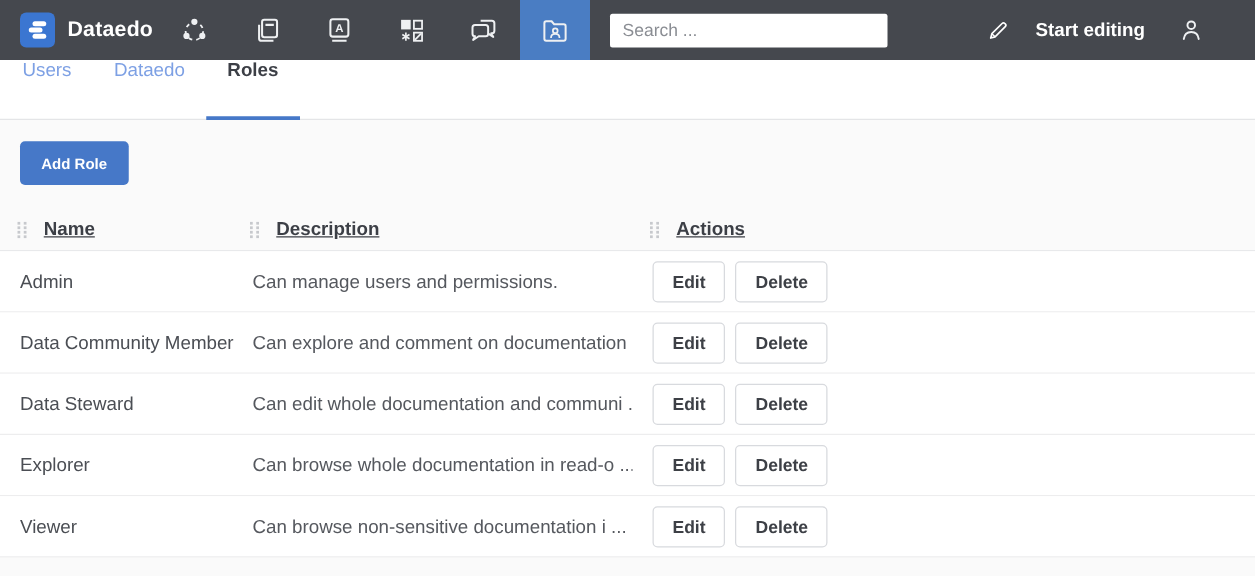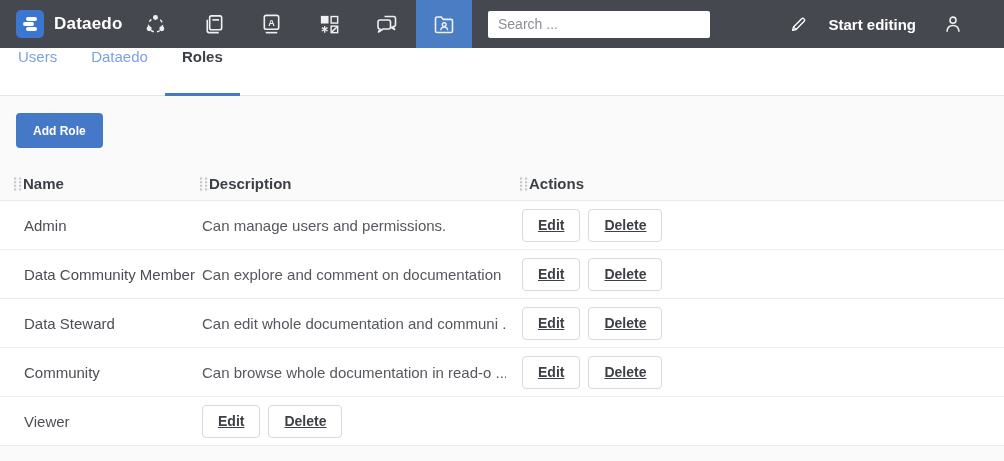--- a/index.html
+++ b/index.html
@@ -67,40 +67,39 @@
     border:none; border-radius:4px; cursor:pointer;
     font-family:"Liberation Sans", sans-serif;
   }
 
   .roles-table { margin-top:19px; }
   .thead {
     display:grid; grid-template-columns:186px 320px 1fr;
     height:33px; align-items:center;
   }
   .th {
-    display:flex; align-items:center; gap:0; padding-left:13px;
-    font-weight:bold; font-size:15px; color:#3c3f46; cursor:pointer;
+    display:flex; align-items:center; gap:12px; padding-left:13px;
+    font-weight:bold; font-size:15px; color:#3c3f46; cursor:pointer;text-decoration:underline;
   }
   .drag-handle { display:flex; flex:0 0 auto; }
 
   .tbody { border-top:1px solid #e8e9eb; }
   .trow {
     display:grid; grid-template-columns:186px 320px 1fr;
     height:49px; align-items:center;
     background:#ffffff; border-bottom:1px solid #ededee;
   }
-  .td-name  { padding-left:24px; font-size:15px; color:#4b4e54; white-space:nowrap; }
+  .td-name  { padding-left:16px; font-size:15px; color:#4b4e54; white-space:nowrap; }
   .td-desc  { padding-left:16px; font-size:15px; color:#55585e; white-space:nowrap; overflow:hidden; }
   .td-actions { padding-left:16px; display:flex; gap:8px; }
   .action-btn {
     height:33px; padding:0 15px;
     background:#ffffff; border:1px solid #d8dade; border-radius:4px;
     font-weight:bold; font-size:14px; color:#3d4046; cursor:pointer;
     font-family:"Liberation Sans", sans-serif;
-    text-decoration:underline;
   }
 </style>
 </head>
 <body>
 
 <div class="navbar">
 
   <div class="brand">
     <span class="logo-box">
       <svg width="18" height="18" viewBox="0 0 18 18">
@@ -279,30 +278,31 @@
       <div class="trow">
         <div class="td-name">Data Steward</div>
         <div class="td-desc">Can edit whole documentation and communi ...</div>
         <div class="td-actions">
           <button class="action-btn">Edit</button>
           <button class="action-btn">Delete</button>
         </div>
       </div>
 
       <div class="trow">
-        <div class="td-name">Community</div>
+        <div class="td-name">Explorer</div>
         <div class="td-desc">Can browse whole documentation in read-o ...</div>
         <div class="td-actions">
           <button class="action-btn">Edit</button>
           <button class="action-btn">Delete</button>
         </div>
       </div>
 
       <div class="trow">
         <div class="td-name">Viewer</div>
+        <div class="td-desc">Can browse non-sensitive documentation i ...</div>
         <div class="td-actions">
           <button class="action-btn">Edit</button>
           <button class="action-btn">Delete</button>
         </div>
       </div>
 
     </div>
   </div>
 </div>
 

